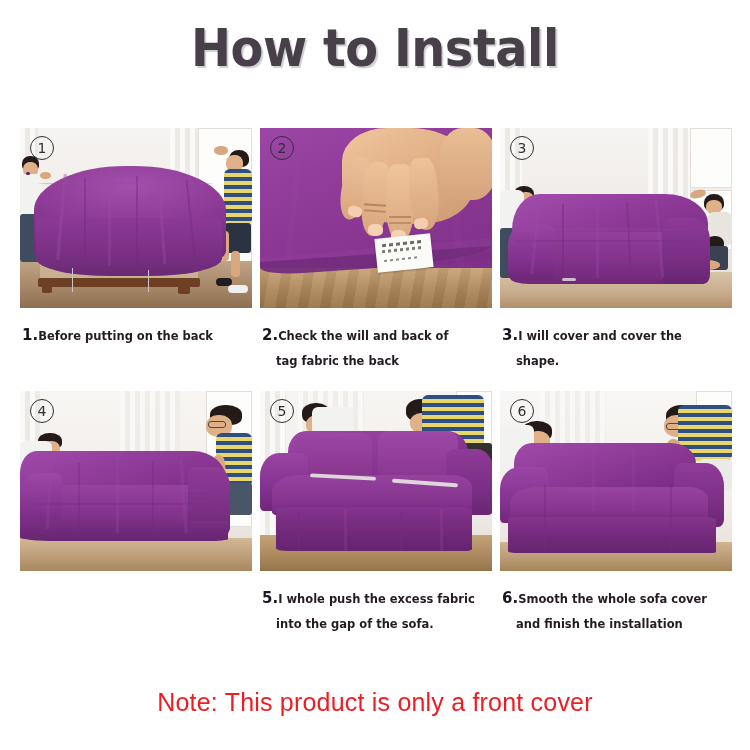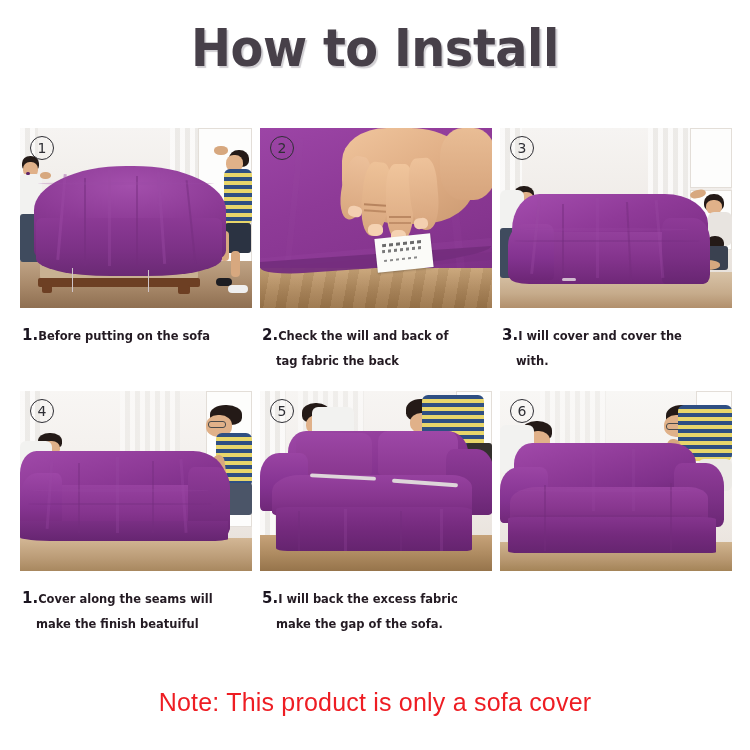--- a/index.html
+++ b/index.html
@@ -169,21 +169,21 @@
             <div class="pv pv-d" style="left:116px;top:48px;width:2px;height:90px;opacity:.45;"></div>
             <div class="pv pv-d" style="left:170px;top:52px;width:2px;height:84px;opacity:.5;transform:rotate(-6deg);"></div>
             <div class="pv pv-l" style="left:18px;top:54px;width:176px;height:3px;opacity:.28;border-radius:50%;"></div>
 
             <div style="position:absolute;left:52px;top:140px;width:1px;height:24px;background:#cfc4c9;"></div>
             <div style="position:absolute;left:128px;top:142px;width:1px;height:22px;background:#cfc4c9;"></div>
           </div>
           <div class="badge">1</div>
         </div>
         <div class="caption">
-          <span class="num">1.</span><span class="txt">Before putting on the sofa</span>
+          <span class="num">1.</span><span class="txt">Before putting on the back</span>
         </div>
       </div>
 
       <div class="cell">
         <div class="photo">
           <div class="sc">
 
             <div class="pv" style="left:0;top:0;width:232px;height:160px;
                  background:linear-gradient(160deg,#9c45a6 0%,#8e3a97 40%,#86358f 70%,#7a2f83 100%);"></div>
             <div class="pv pv-l" style="left:0;top:120px;width:232px;height:10px;opacity:.22;transform:rotate(-5deg);"></div>
@@ -287,21 +287,21 @@
             <div class="pv pv-d" style="left:128px;top:74px;width:2px;height:78px;opacity:.45;transform:rotate(-3deg);"></div>
             <div class="pv pv-l" style="left:158px;top:72px;width:3px;height:78px;opacity:.32;transform:rotate(-5deg);"></div>
             <div class="pv pv-d" style="left:14px;top:112px;width:186px;height:2px;opacity:.35;border-radius:50%;"></div>
             <div class="pv pv-l" style="left:20px;top:100px;width:170px;height:3px;opacity:.22;border-radius:50%;"></div>
             <div style="position:absolute;left:62px;top:150px;width:14px;height:3px;background:#e8e0e4;border-radius:2px;opacity:.8;"></div>
           </div>
           <div class="badge">3</div>
         </div>
         <div class="caption">
           <span class="num">3.</span><span class="txt">I will cover and cover the</span>
-          <span class="cap-l2">with.</span>
+          <span class="cap-l2">shape.</span>
         </div>
       </div>
     </div>
 
     <div class="row row2">
 
       <div class="cell">
         <div class="photo">
           <div class="sc">
             <div class="wall" style="height:82%;background:linear-gradient(180deg,#f8f6f4 0%,#f1ede9 70%,#e9e3dd 100%);"></div>
@@ -342,24 +342,20 @@
             <div class="pv pv-l" style="left:28px;top:70px;width:3px;height:68px;opacity:.3;transform:rotate(4deg);"></div>
             <div class="pv pv-d" style="left:58px;top:72px;width:2px;height:70px;opacity:.4;"></div>
             <div class="pv pv-l" style="left:96px;top:66px;width:3px;height:76px;opacity:.28;"></div>
             <div class="pv pv-d" style="left:132px;top:70px;width:2px;height:72px;opacity:.4;"></div>
             <div class="pv pv-l" style="left:162px;top:68px;width:3px;height:74px;opacity:.3;transform:rotate(-4deg);"></div>
             <div class="pv pv-l" style="left:10px;top:98px;width:180px;height:3px;opacity:.2;border-radius:50%;"></div>
             <div class="pv pv-d" style="left:8px;top:112px;width:184px;height:2px;opacity:.35;border-radius:50%;"></div>
           </div>
           <div class="badge">4</div>
         </div>
-        <div class="caption">
-          <span class="num">1.</span><span class="txt">Cover along the seams will</span>
-          <span class="cap-l2">make the finish beatuiful</span>
-        </div>
       </div>
 
       <div class="cell">
         <div class="photo">
           <div class="sc">
             <div class="wall" style="height:80%;background:linear-gradient(180deg,#f7f5f3 0%,#f0ece8 70%,#eae4de 100%);"></div>
             <div class="curtain" style="left:0;width:26px;height:80%;"></div>
             <div class="curtain" style="left:38px;width:66px;height:80%;opacity:.65;"></div>
             <div class="window" style="left:196px;top:0;width:36px;height:64px;"></div>
             <div class="floor" style="height:20%;background:linear-gradient(180deg,#c6a279 0%,#ad8a60 55%,#96744b 100%);"></div>
@@ -405,22 +401,22 @@
             <div style="position:absolute;left:132px;top:90px;width:66px;height:4px;background:#ded6da;border-radius:2px;transform:rotate(4deg);"></div>
 
             <div class="pv pv-d" style="left:38px;top:120px;width:2px;height:40px;opacity:.4;"></div>
             <div class="pv pv-l" style="left:84px;top:118px;width:3px;height:42px;opacity:.25;"></div>
             <div class="pv pv-d" style="left:140px;top:120px;width:2px;height:40px;opacity:.4;"></div>
             <div class="pv pv-l" style="left:180px;top:118px;width:3px;height:42px;opacity:.25;"></div>
           </div>
           <div class="badge">5</div>
         </div>
         <div class="caption">
-          <span class="num">5.</span><span class="txt">I will back the excess fabric</span>
-          <span class="cap-l2">make the gap of the sofa.</span>
+          <span class="num">5.</span><span class="txt">I whole push the excess fabric</span>
+          <span class="cap-l2">into the gap of the sofa.</span>
         </div>
       </div>
 
       <div class="cell">
         <div class="photo">
           <div class="sc">
             <div class="wall" style="height:84%;background:linear-gradient(180deg,#f8f7f5 0%,#f2eeea 70%,#ebe5df 100%);"></div>
             <div class="curtain" style="left:40px;width:66px;height:84%;opacity:.6;"></div>
             <div class="window" style="left:196px;top:0;width:36px;height:66px;"></div>
             <div class="floor-light" style="height:16%;background:linear-gradient(180deg,#d0b48f 0%,#b89871 60%,#a48458 100%);"></div>
@@ -458,18 +454,22 @@
 
             <div class="pv pv-d" style="left:44px;top:94px;width:2px;height:66px;opacity:.45;"></div>
             <div class="pv pv-d" style="left:170px;top:92px;width:2px;height:68px;opacity:.45;"></div>
             <div class="pv pv-l" style="left:14px;top:98px;width:180px;height:3px;opacity:.2;border-radius:50%;"></div>
             <div class="pv pv-d" style="left:12px;top:124px;width:190px;height:2px;opacity:.3;border-radius:50%;"></div>
             <div class="pv pv-l" style="left:92px;top:56px;width:3px;height:64px;opacity:.22;"></div>
             <div class="pv pv-l" style="left:132px;top:58px;width:3px;height:62px;opacity:.2;"></div>
           </div>
           <div class="badge">6</div>
         </div>
+        <div class="caption">
+          <span class="num">6.</span><span class="txt">Smooth the whole sofa cover</span>
+          <span class="cap-l2">and finish the installation</span>
+        </div>
       </div>
     </div>
   </div>
 
-  <div class="note">Note: This product is only a sofa cover</div>
+  <div class="note">Note: This product is only a front cover</div>
 </div>
 
 </body></html>

